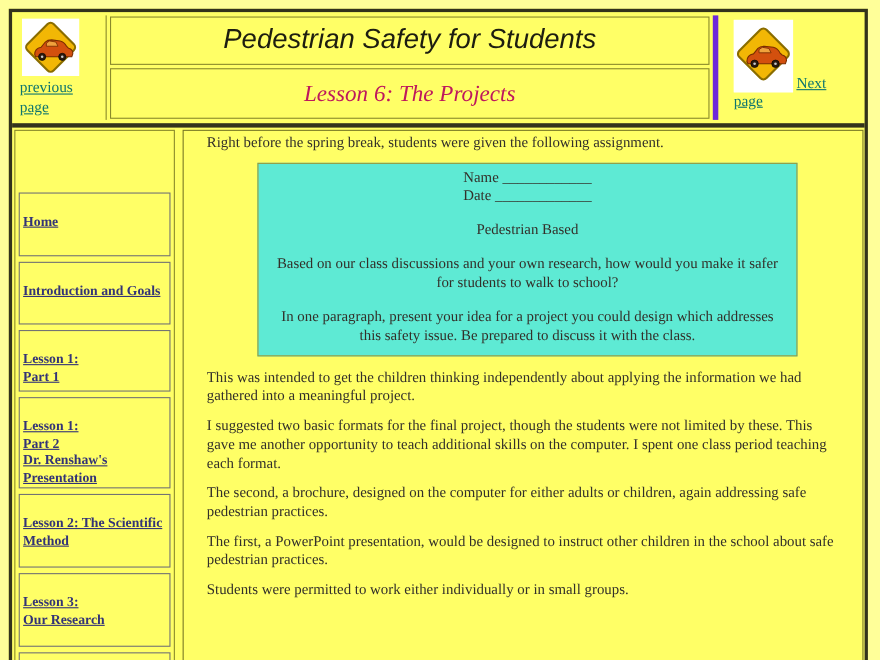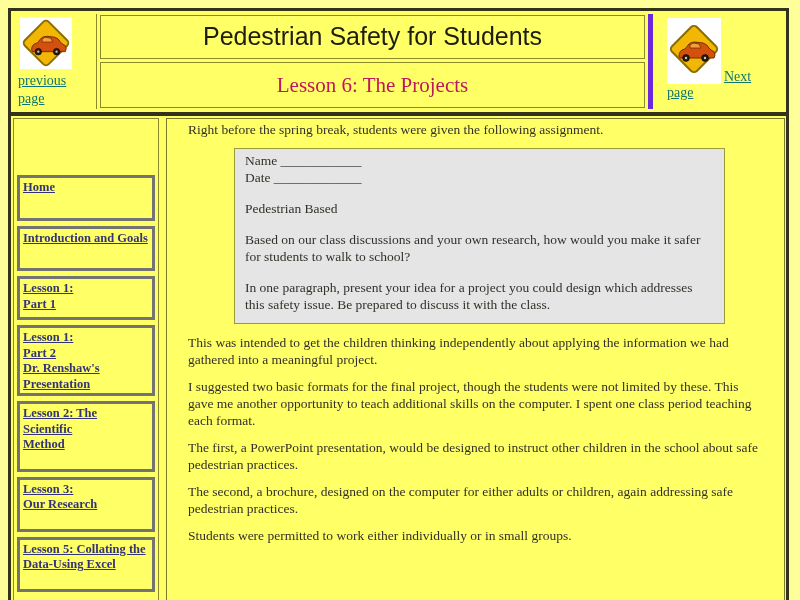--- a/index.html
+++ b/index.html
@@ -29,21 +29,21 @@
     border-left:5px solid #6d28d9;
     line-height:15px;
   }
   .sign{width:54px;height:54px;display:inline-block;vertical-align:bottom;background:#fff;}
   .hdr-left .sign{display:block;margin:0 0 2px 2px;width:52px;height:52px;}
   .hdr-right .sign{width:54px;height:66px;margin-right:3px;}
   .navlink{
     color:#0f766e;font-size:14px;text-decoration:underline;cursor:pointer;
   }
   .hdr-center{
-    flex:1;display:flex;flex-direction:column;gap:3px;padding:1px 3px;
+    flex:1;display:flex;flex-direction:column;gap:3px;padding:1px 3px;font-style:italic;
   }
   .title-box{
     border:1px solid #8a8a2b;
     text-align:center;
     font-family:"Liberation Sans", sans-serif;
     font-size:25px;color:#1d1d10;
     padding:6px 0 7px 0;
   }
   .subtitle-box{
     border:1px solid #8a8a2b;
@@ -56,23 +56,23 @@
   .sidebar{
     flex:0 0 146px;width:146px;
     border:1px solid #8a8a2b;
     margin:2px 0 0 2px;
     height:660px;
     box-sizing:border-box;
     padding:2px;
   }
   .nav-spacer{height:52px;}
   .nav-cell{
-    border:3px solid #737373;
+    border:1px solid #737373;
     margin:2px 1px 5px 1px;
-    padding:2px 3px 16px 3px;
+    padding:18px 3px 16px 3px;
   }
   .nav-cell.pad-lg{padding-bottom:22px;}
   .nav-cell.pad-sm{padding-bottom:5px;}
   .nav-cell.pad-xs{padding-bottom:1px;}
   .navitem{
     font-weight:bold;font-size:12.5px;line-height:15.5px;
     color:#333377;text-decoration:underline;cursor:pointer;
     white-space:pre-line;display:block;
   }
   .navitem .it{font-style:italic;display:block;}
@@ -81,24 +81,25 @@
     flex:1;
     border:1px solid #7a7a26;
     margin:2px 1px 0 7px;
     padding:2px 5px 6px 5px;
     font-size:13.5px;line-height:17px;color:#33302a;
     height:680px;box-sizing:border-box;
   }
   .content p{margin:10px 16px;}
   .content p.first{margin-top:0;}
   .assignment{
-    background:#e5e5e5;
+    background:#5eead4;
     border:1px solid #9a9a3a;
     margin:3px 54px 10px 62px;
     padding:3px 10px 10px 10px;
+    text-align:center;
   }
   .assignment .line{margin:0;}
   .assignment .blk{margin:14px 0 0 0;}
   .hint{white-space:pre-line;}
 </style>
 </head>
 <body>
 
 <div class="page">
 
@@ -195,19 +196,19 @@
       <div class="assignment">
         <div class="line">Name ____________</div>
         <div class="line">Date _____________</div>
         <div class="blk">Pedestrian Based</div>
         <div class="blk">Based on our class discussions and your own research, how would you make it safer for students to walk to school?</div>
         <div class="blk">In one paragraph, present your idea for a project you could design which addresses this safety issue. Be prepared to discuss it with the class.</div>
       </div>
 
       <p>This was intended to get the children thinking independently about applying the information we had gathered into a meaningful project.</p>
       <p>I suggested two basic formats for the final project, though the students were not limited by these. This gave me another opportunity to teach additional skills on the computer. I spent one class period teaching each format.</p>
+      <p>The second, a brochure, designed on the computer for either adults or children, again addressing safe pedestrian practices.</p>
       <p>The first, a PowerPoint presentation, would be designed to instruct other children in the school about safe pedestrian practices.</p>
-      <p>The second, a brochure, designed on the computer for either adults or children, again addressing safe pedestrian practices.</p>
       <p>Students were permitted to work either individually or in small groups.</p>
 
     </div>
   </div>
 </div>
 
 </body></html>

